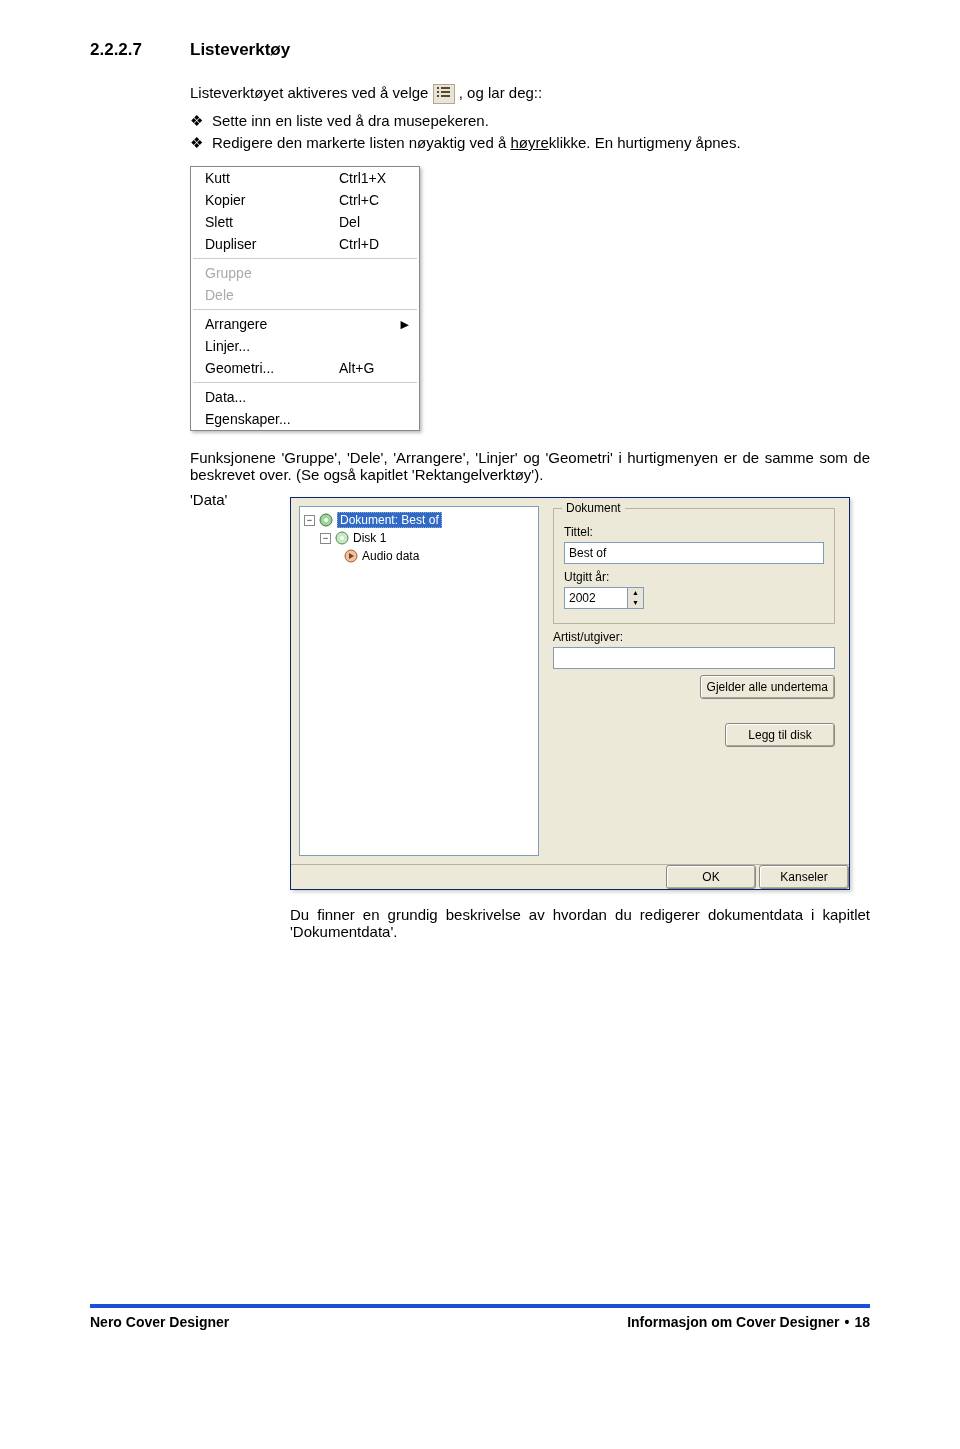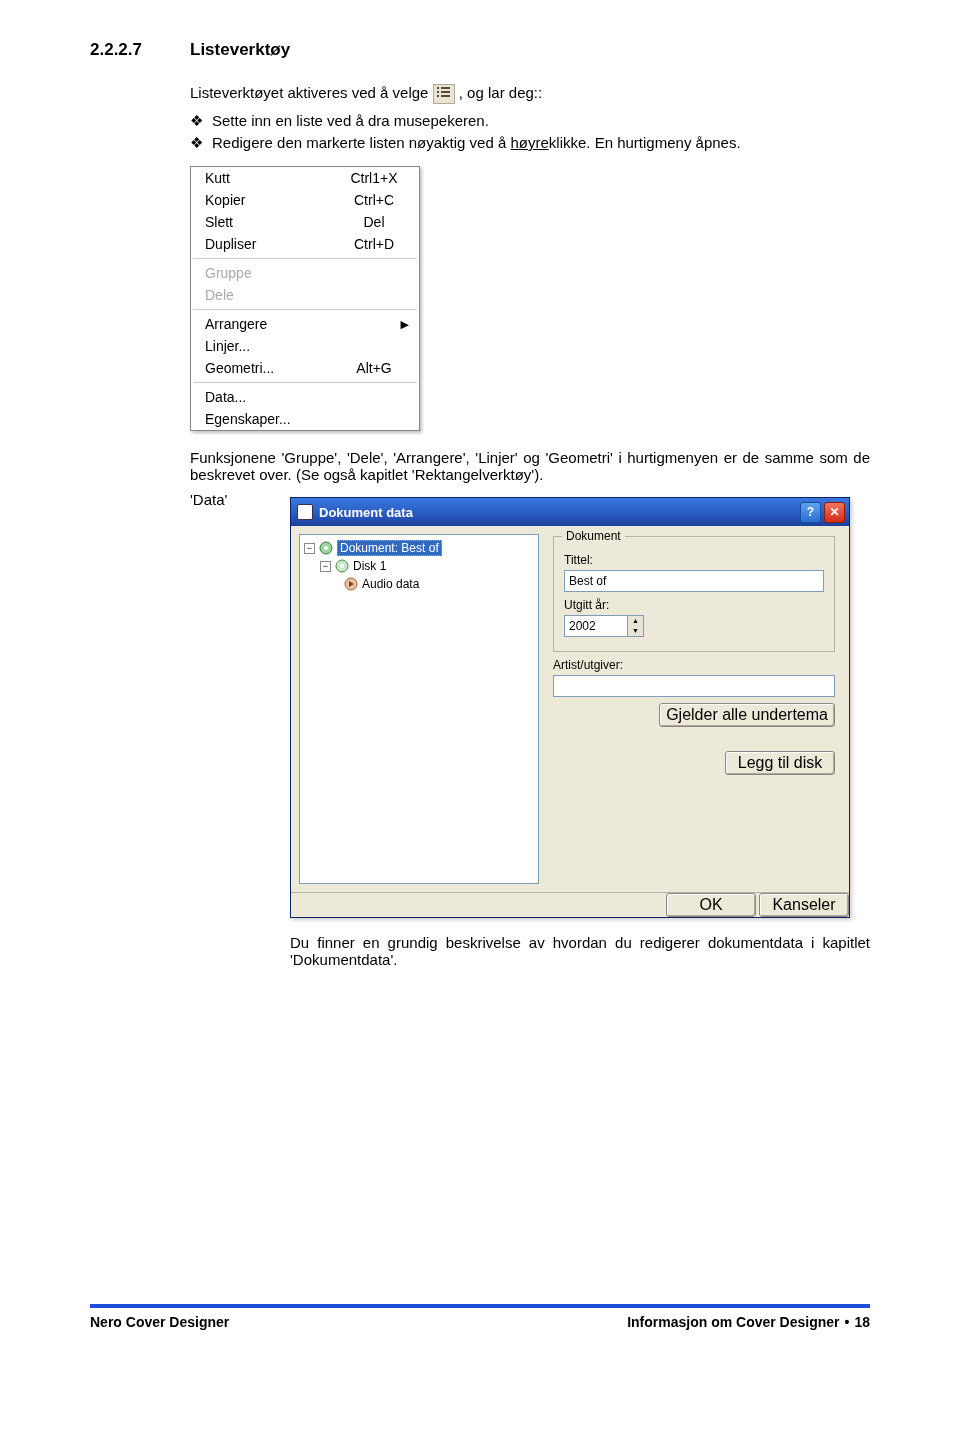--- a/index.html
+++ b/index.html
@@ -58,21 +58,21 @@
     margin: 14px 0 18px 0;
     font-size: 14px;
   }
   .cm-row {
     display: flex;
     padding: 3px 10px 3px 14px;
     align-items: center;
     height: 22px;
   }
   .cm-row .cm-label { flex: 1; }
-  .cm-row .cm-sc { width: 70px; text-align: center; }
+  .cm-row .cm-sc { width: 70px; }
   .cm-row.disabled { color: #aaa; }
   .cm-sep { height: 1px; background: #ccc; margin: 3px 2px; }
   .cm-arrow { font-size: 11px; }
 
   .para { margin: 8px 0; text-align: justify; }
   .def-row { display: flex; margin: 8px 0; }
   .def-term { width: 100px; flex-shrink:0; }
   .def-body { flex: 1; }
 
   
@@ -139,21 +139,21 @@
   .form-label { display:block; margin: 6px 0 3px; }
   .text-input {
     width: 100%; height:22px; background:#fff; border:1px solid #7f9db9; padding:2px 4px; font-size:12px;
   }
   .spinner { width:80px; display:flex; }
   .spinner .text-input { flex:1; }
   .spin-btns { width:16px; display:flex; flex-direction:column; border:1px solid #7f9db9; border-left:none;}
   .spin-btns div { flex:1; background:#e8e4d8; font-size:7px; text-align:center; line-height:9px;}
   .dlg-btn {
     height: 24px; min-width:110px; background:#ece9d8; border:1px solid #888;
-    border-radius:3px; font-size:16px; box-shadow: inset 1px 1px 0 #fff, inset -1px -1px 0 #b0a890;
+    border-radius:3px; font-size:12px; box-shadow: inset 1px 1px 0 #fff, inset -1px -1px 0 #b0a890;
     display:inline-flex; align-items:center; justify-content:center;
   }
   .btn-row-right { text-align:right; margin:6px 0 10px; }
   .dlg-footer {
     border-top:1px solid #b8b4a0;
     text-align:right;
     display:flex; justify-content:flex-end; gap:3px;
   }
   .dlg-footer .dlg-btn { min-width:90px; }
 
@@ -257,26 +257,20 @@
         </div>
       </div>
 
     <div class="para">Funksjonene 'Gruppe', 'Dele', 'Arrangere', 'Linjer' og 'Geometri' i hurtigmenyen er de samme som de beskrevet over. (Se også kapitlet 'Rektangelverktøy').</div>
 
     <div class="def-row">
       <div class="def-term">'Data'</div>
       <div class="def-body">
 
         <div class="dialog">
-          <div class="titlebar">
-            <div class="tb-icon"></div>
-            <div class="tb-title">Dokument data</div>
-            <div class="tb-btn tb-help">?</div>
-            <div class="tb-btn tb-close">✕</div>
-          </div>
           <div class="dlg-body">
             <div class="tree-pane">
               <div class="tree-row tree-i1">
                 <span class="tree-toggle">−</span>
                 <span class="tree-icon">
                   <svg width="14" height="14">
                       <circle cx="7" cy="7" r="6" fill="#9fd49f" stroke="#3a7a3a"></circle>
                       <circle cx="7" cy="7" r="2" fill="#fff"></circle>
                     </svg>
                 </span>

